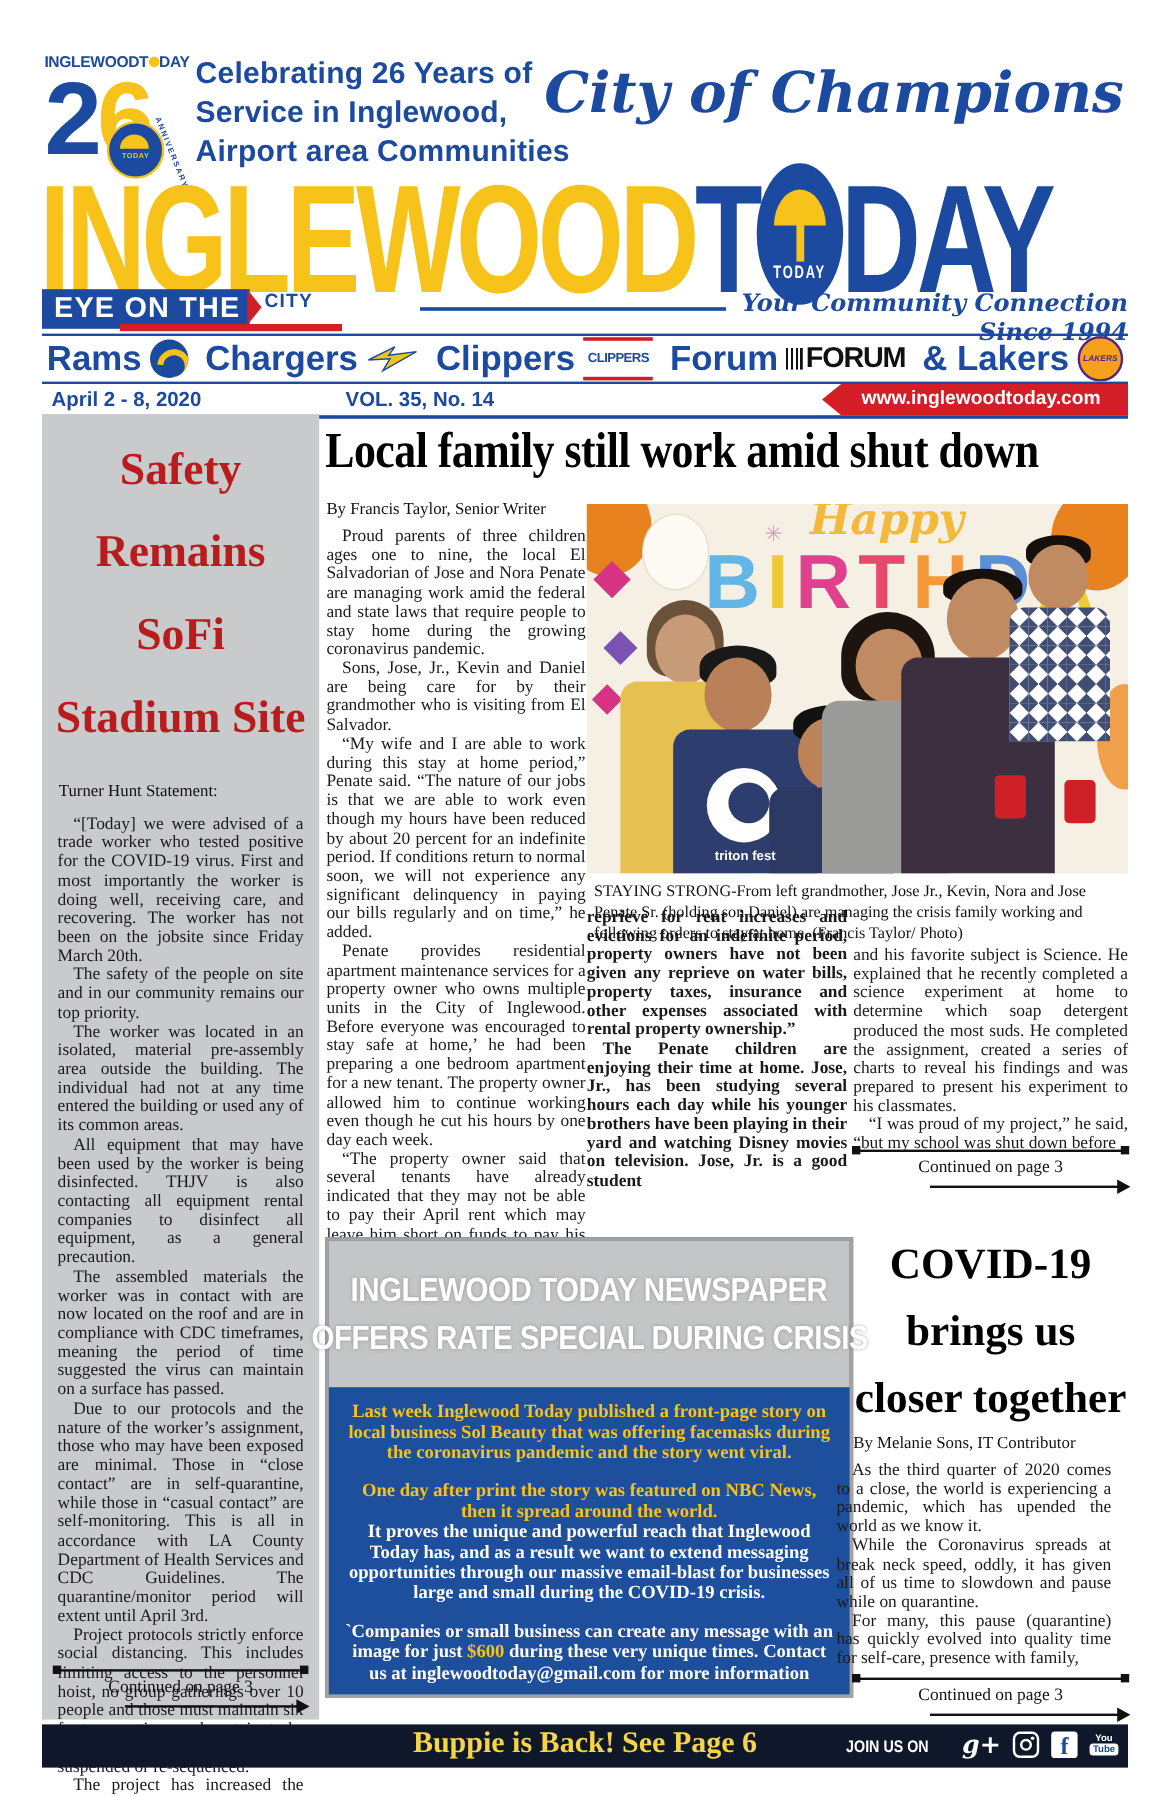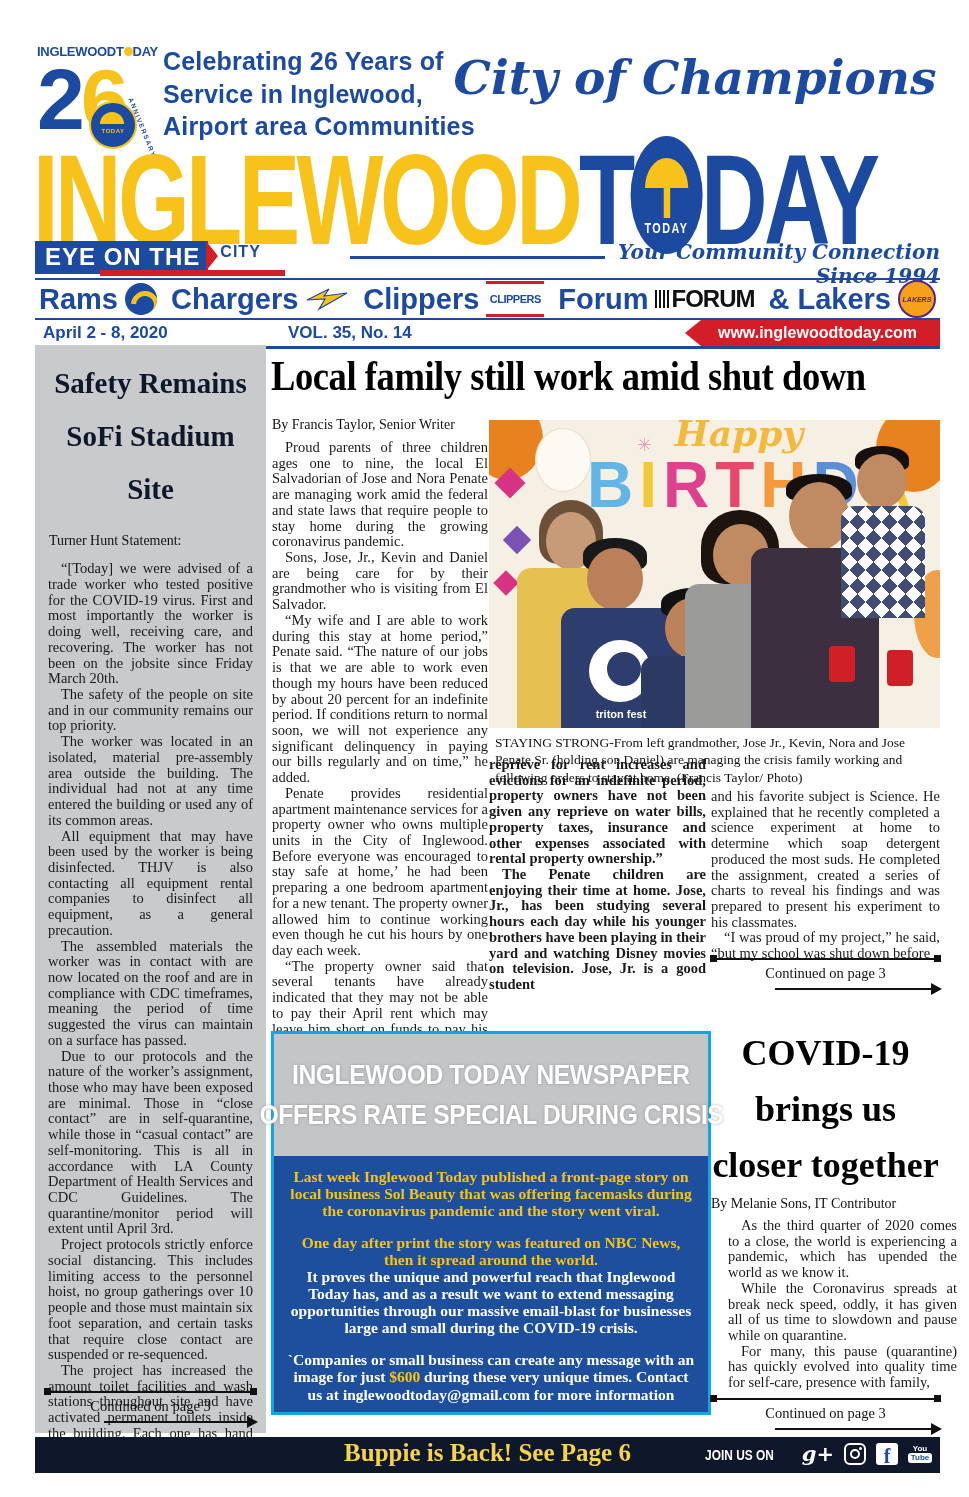--- a/index.html
+++ b/index.html
@@ -84,21 +84,21 @@
            font-size:17px;color:#1c4aa0;}
   .db-vol{position:absolute;left:253px;top:3px;font-family:"Liberation Sans",sans-serif;font-weight:bold;
           font-size:17px;color:#1c4aa0;}
   .db-ribbon{position:absolute;right:0;top:0;height:26px;width:255px;background:#d31e27;
              clip-path:polygon(0 50%,16px 0,100% 0,100% 100%,16px 100%);display:flex;align-items:center;
              justify-content:center;padding-left:10px;box-sizing:border-box;color:#fff;
              font-family:"Liberation Sans",sans-serif;font-weight:bold;font-size:16px;}
 
   
   .left-col{position:absolute;left:35px;top:345px;width:231px;height:1088px;background:#c9cacc;box-sizing:border-box;}
-  .lc-title{margin:12px 6px 0;text-align:center;font-weight:bold;font-size:29px;line-height:1.82;color:#0f172a;}
+  .lc-title{margin:12px 6px 0;text-align:center;font-weight:bold;font-size:38px;line-height:1.82;color:#b91c1c;}
   .lc-statement{margin:18px 14px 0;font-size:14px;}
   .lc-body{margin:12px 13px 0;font-size:14.5px;line-height:1.085;text-align:justify;color:#1a1a1a;}
   .lc-body p{margin:0;text-indent:13px;}
   .continued{position:relative;padding-top:6px;}
   .cont-line{border-top:2px solid #111;position:relative;}
   .cont-line:before,.cont-line:after{content:"";position:absolute;top:-5px;width:7px;height:7px;background:#111;}
   .cont-line:before{left:-1px;} .cont-line:after{right:-1px;}
   .cont-text{text-align:center;font-size:14.5px;padding-top:5px;}
   .cont-arrow{margin:6px 0 0 28%;width:72%;height:2px;background:#111;position:relative;}
   .cont-arrow:after{content:"";position:absolute;right:-2px;top:-5px;border-left:11px solid #111;
@@ -143,37 +143,37 @@
   .head{position:absolute;border-radius:50%;}
   .hair{position:absolute;border-radius:50% 50% 30% 30%;}
   .torso{position:absolute;border-radius:14px 14px 0 0;}
   .logo-circle{position:absolute;border-radius:50%;background:#fff;}
   .moon{position:absolute;border-radius:50%;background:#2c3d6e;}
   .shirt-text{position:absolute;text-align:center;color:#fff;font-size:11px;font-weight:bold;
               font-family:"Liberation Sans",sans-serif;z-index:3;}
   .sock{position:absolute;background:#cf2027;border-radius:4px;z-index:3;}
 
   
-  .ad{position:absolute;left:271px;top:1031px;width:440px;height:384px;border:3px solid #0ea5e9;
+  .ad{position:absolute;left:271px;top:1031px;width:440px;height:384px;border:3px solid #a3a3a3;
       background:#1e4f9c;box-sizing:border-box;}
   .ad-head{background:#c4c5c7;height:122px;display:flex;flex-direction:column;align-items:center;
            justify-content:center;gap:8px;}
   .ad-head div{color:#fff;font-family:"Liberation Sans",sans-serif;font-weight:bold;font-size:28px;
                white-space:nowrap;transform:scaleX(0.88);letter-spacing:-0.5px;
                text-shadow:0 0 3px rgba(120,120,120,0.65);}
   .ad-body{padding:12px 13px 0;text-align:center;font-weight:bold;font-size:15.5px;line-height:1.1;color:#fff;}
   .ad-body p{margin:0 0 0;}
   .gap{height:15px;}
   .ad-yellow{color:#f7c21a;}
 
   
   .covid-title{position:absolute;left:709px;top:1026px;width:233px;text-align:center;font-weight:bold;
                font-size:36px;line-height:1.55;color:#000;}
   .covid-byline{position:absolute;left:711px;top:1196px;font-size:14px;}
-  .covid-body{position:absolute;left:728px;top:1218px;width:229px;}
+  .covid-body{position:absolute;left:697px;top:1218px;width:229px;}
   .cont-covid{position:absolute;left:711px;top:1392px;width:229px;}
 
   
   .bottom-bar{position:absolute;left:35px;top:1437px;width:905px;height:36px;background:#0f172a;}
   .promo{position:absolute;left:0;right:0;top:2px;text-align:center;color:#f5d34b;font-weight:bold;
          font-size:25px;font-family:"Liberation Serif",serif;}
   .join{position:absolute;right:160px;top:10px;color:#fff;font-family:"Liberation Sans",sans-serif;
         font-weight:bold;font-size:14px;letter-spacing:0;transform:scaleX(0.85);}
   .social{position:absolute;right:8px;top:6px;display:flex;gap:10px;align-items:center;}
   .ic-gplus{color:#fff;font-family:"DejaVu Serif",serif;font-style:italic;font-weight:bold;font-size:21px;

